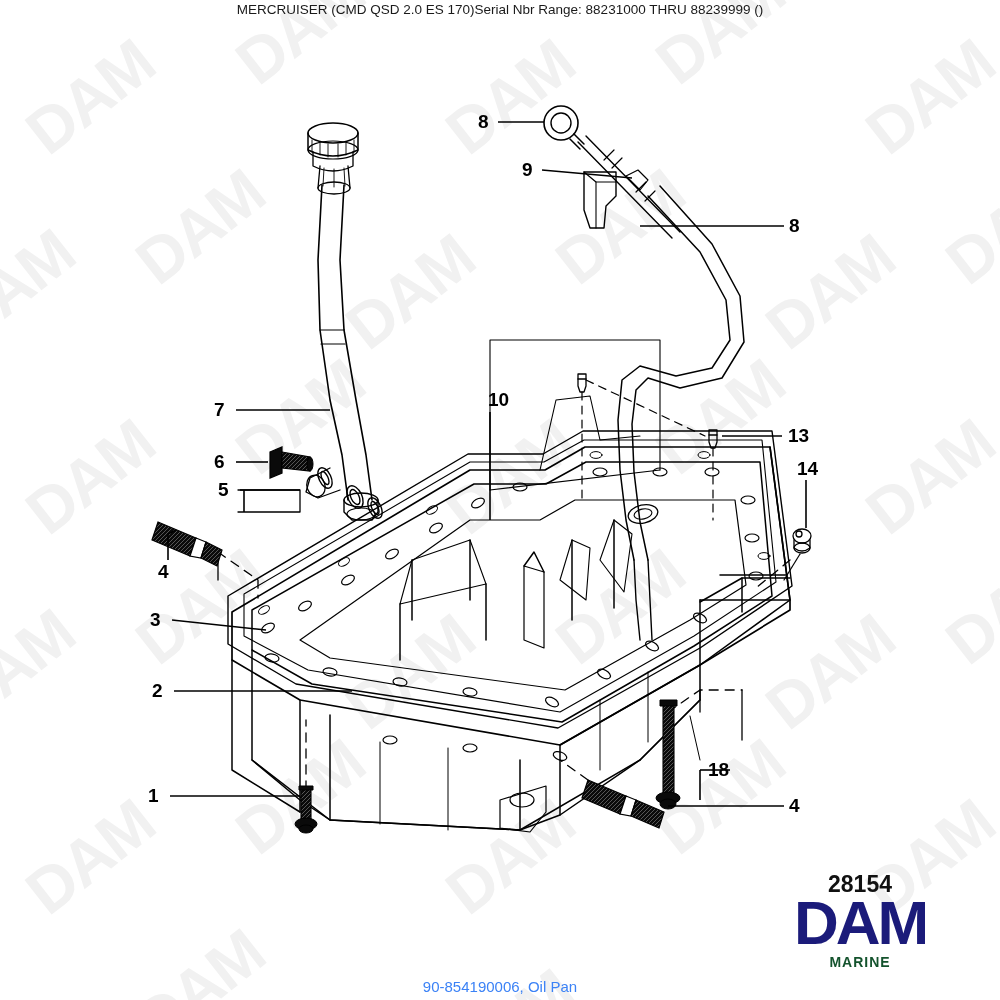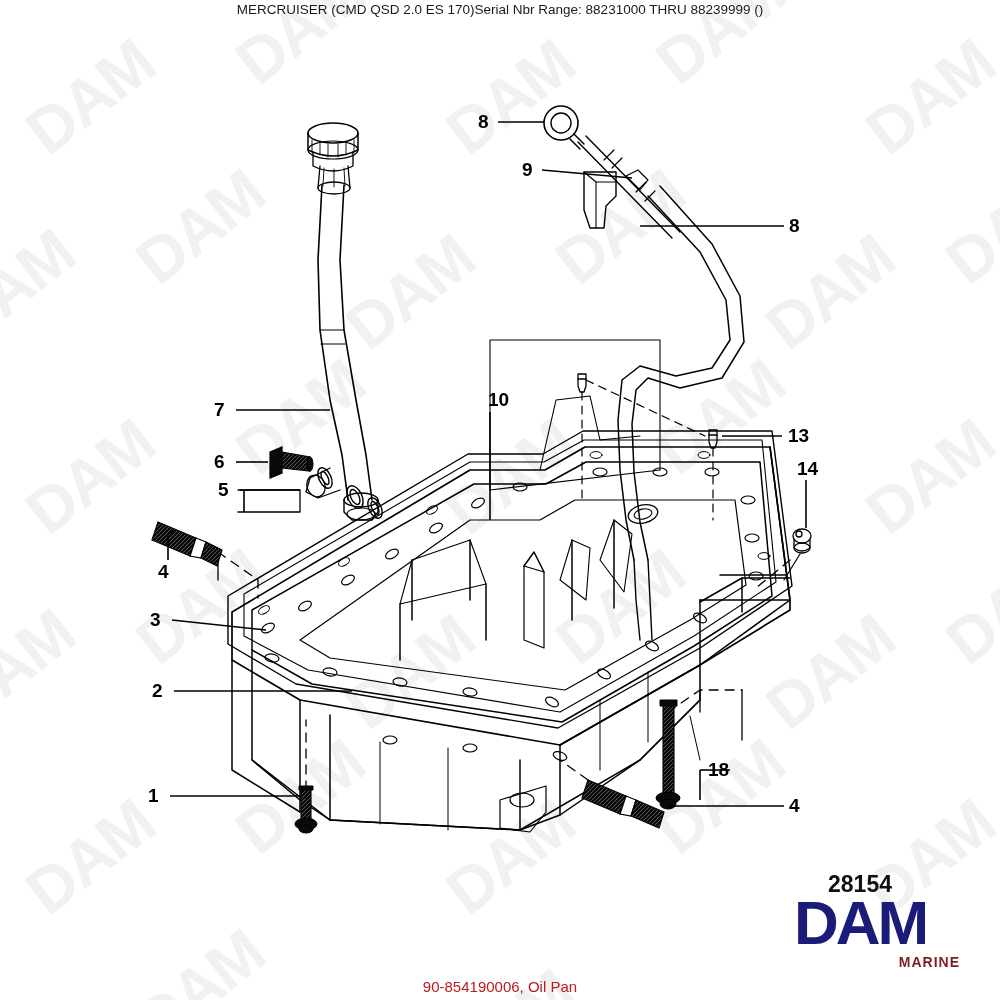--- a/index.html
+++ b/index.html
@@ -85,31 +85,30 @@
   #logo-dam{
     font-size:62px;
     font-weight:bold;
     color:#1b1b7a;
     letter-spacing:-3px;
     line-height:0.95;
   }
   #logo-marine{
     font-size:14px;
     font-weight:bold;
-    color:#7f1d1d;
+    color:#14532d;
     letter-spacing:1px;
     margin-top:1px;
-    text-align:right;
   }
   #caption{
     position:absolute;
     top:978px;left:0;width:1000px;
     text-align:center;
     font-size:15px;
-    color:#b91c1c;
+    color:#3b82f6;
     z-index:6;
   }
 </style>
 </head>
 <body>
 
 <div id="page">
 
   <div id="watermarks">
     <div class="wm" style="left:20px;  top:60px;">DAM</div>

